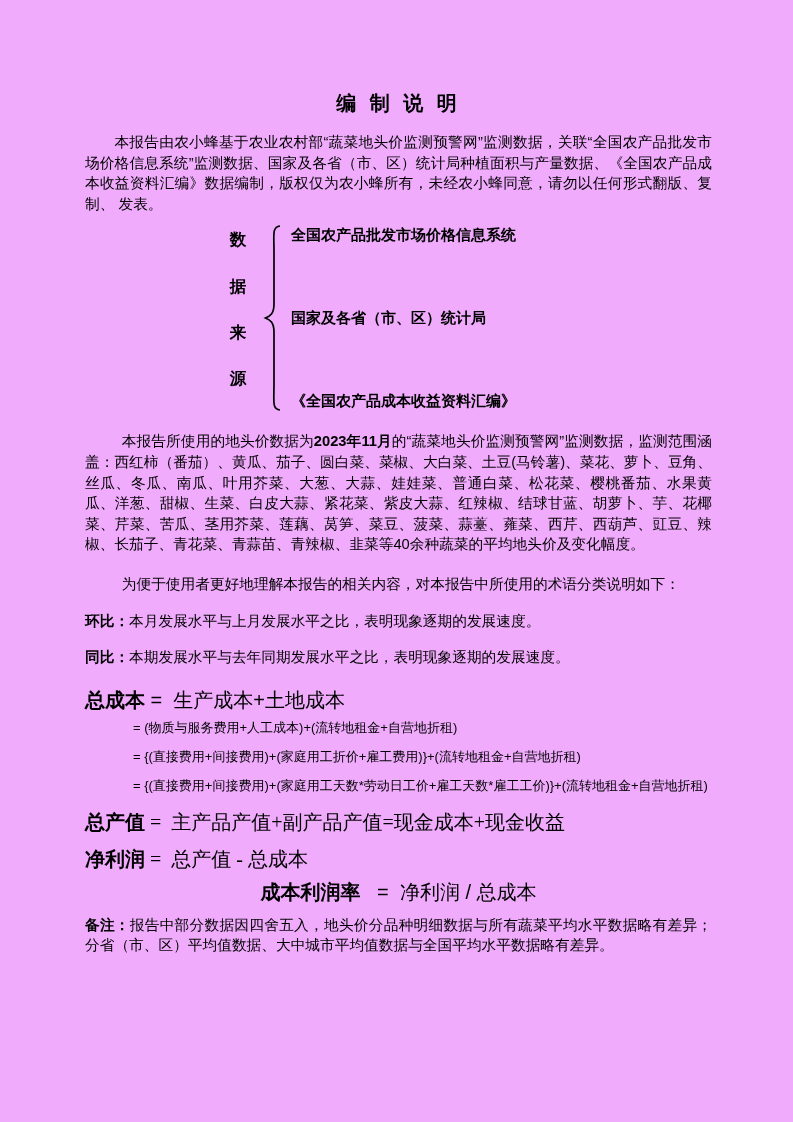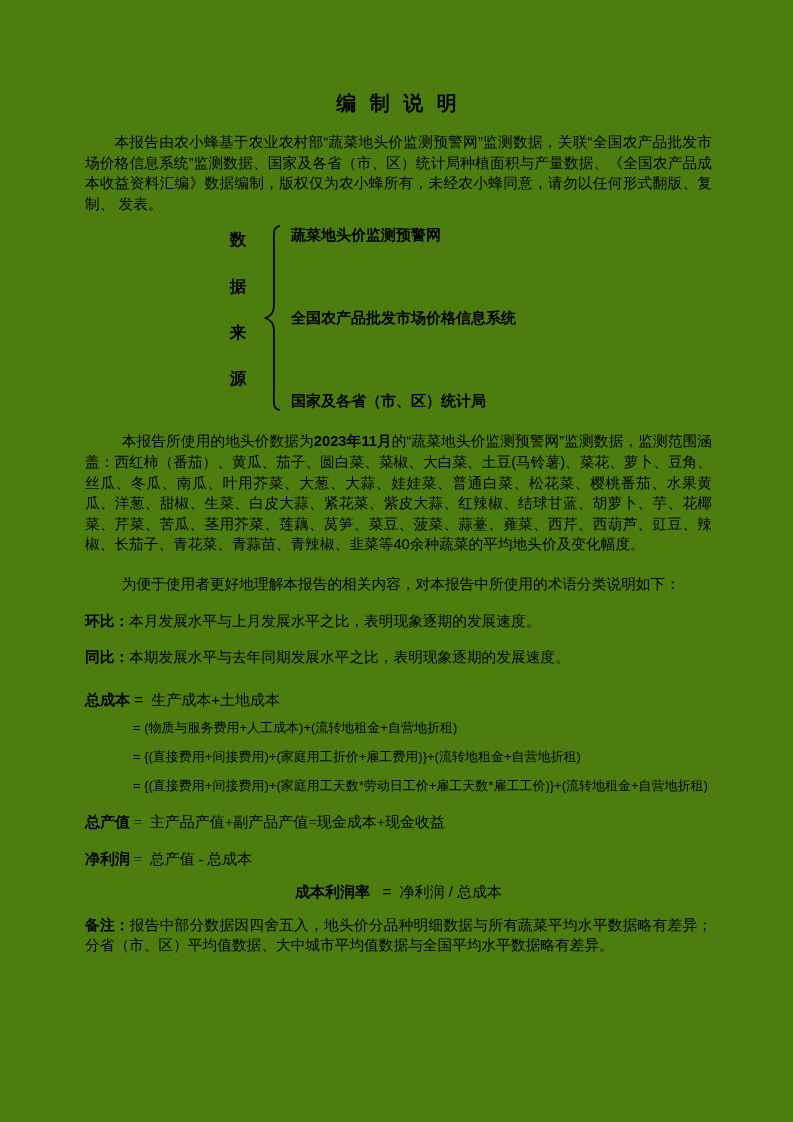--- a/index.html
+++ b/index.html
@@ -1,20 +1,20 @@
 <!DOCTYPE html>
 <html><head>
 <meta charset="utf-8">
 <style>
   html, body { margin: 0; padding: 0; background: #ffffff; }
   .page {
     position: relative;
     width: 793px;
     height: 1122px;
-    background: #4d7c0f;
+    background: #f0abfc;
     color: #000000;
     font-family: "Liberation Sans", sans-serif;
     box-sizing: border-box;
     padding: 90px 81px 0 85px;
     overflow: hidden;
   }
   .title {
     text-align: center;
     font-weight: bold;
     font-size: 20px;
@@ -61,21 +61,21 @@
     font-size: 15px;
     padding: 1px 0;
   }
   .src-items div { line-height: 20px; }
 
   
   .term-line { margin-top: 16px; font-size: 14.7px; line-height: 20.6px; white-space: pre-wrap; }
   .term-line .t-label { font-weight: bold; }
 
   
-  .formula-first { margin-top: 22px; font-size: 15px; line-height: 20.6px; white-space: pre-wrap; }
+  .formula-first { margin-top: 22px; font-size: 20px; line-height: 20.6px; white-space: pre-wrap; }
   .formula-first .f-label { font-weight: bold; }
   .f-line {
     margin: 8px 0 0 48px;
     font-size: 13px;
     line-height: 20.6px;
     white-space: pre-wrap;
     padding-left: 14px;
     text-indent: -14px;
     text-align: left;
   }
@@ -98,23 +98,23 @@
       <span>据</span>
       <span>来</span>
       <span>源</span>
     </div>
     <div class="brace-wrap">
       <svg width="20" height="188" viewBox="0 0 20 188" xmlns="http://www.w3.org/2000/svg" aria-hidden="true">
         <path d="M 17 2 C 9 3 11 10 11 28 L 11 80 C 11 90 7 92 2.5 94 C 7 96 11 98 11 108 L 11 160 C 11 178 9 185 17 186" fill="none" stroke="#000000" stroke-width="1.7"></path>
       </svg>
     </div>
     <div class="src-items">
-      <div>蔬菜地头价监测预警网</div>
       <div>全国农产品批发市场价格信息系统</div>
       <div>国家及各省（市、区）统计局</div>
+      <div>《全国农产品成本收益资料汇编》</div>
     </div>
   </div>
 
   <p class="para indent25 mt-p3"><span>本报告所使用的地头价数据为</span><b>2023年11月</b><span>的“蔬菜地头价监测预警网”监测数据，监测范围涵盖：西红柿（番茄）、黄瓜、茄子、圆白菜、菜椒、大白菜、土豆(马铃薯)、菜花、萝卜、豆角、丝瓜、冬瓜、南瓜、叶用芥菜、大葱、大蒜、娃娃菜、普通白菜、松花菜、樱桃番茄、水果黄瓜、洋葱、甜椒、生菜、白皮大蒜、紧花菜、紫皮大蒜、红辣椒、结球甘蓝、胡萝卜、芋、花椰菜、芹菜、苦瓜、茎用芥菜、莲藕、莴笋、菜豆、菠菜、蒜薹、蕹菜、西芹、西葫芦、豇豆、辣椒、长茄子、青花菜、青蒜苗、青辣椒、韭菜等40余种蔬菜的平均地头价及变化幅度。</span></p>
 
   <p class="para indent25 mt-p3">为便于使用者更好地理解本报告的相关内容，对本报告中所使用的术语分类说明如下：</p>
 
   <p class="term-line"><span class="t-label">环比：</span><span>本月发展水平与上月发展水平之比，表明现象逐期的发展速度。</span></p>
 
   <p class="term-line"><span class="t-label">同比：</span><span>本期发展水平与去年同期发展水平之比，表明现象逐期的发展速度。</span></p>

